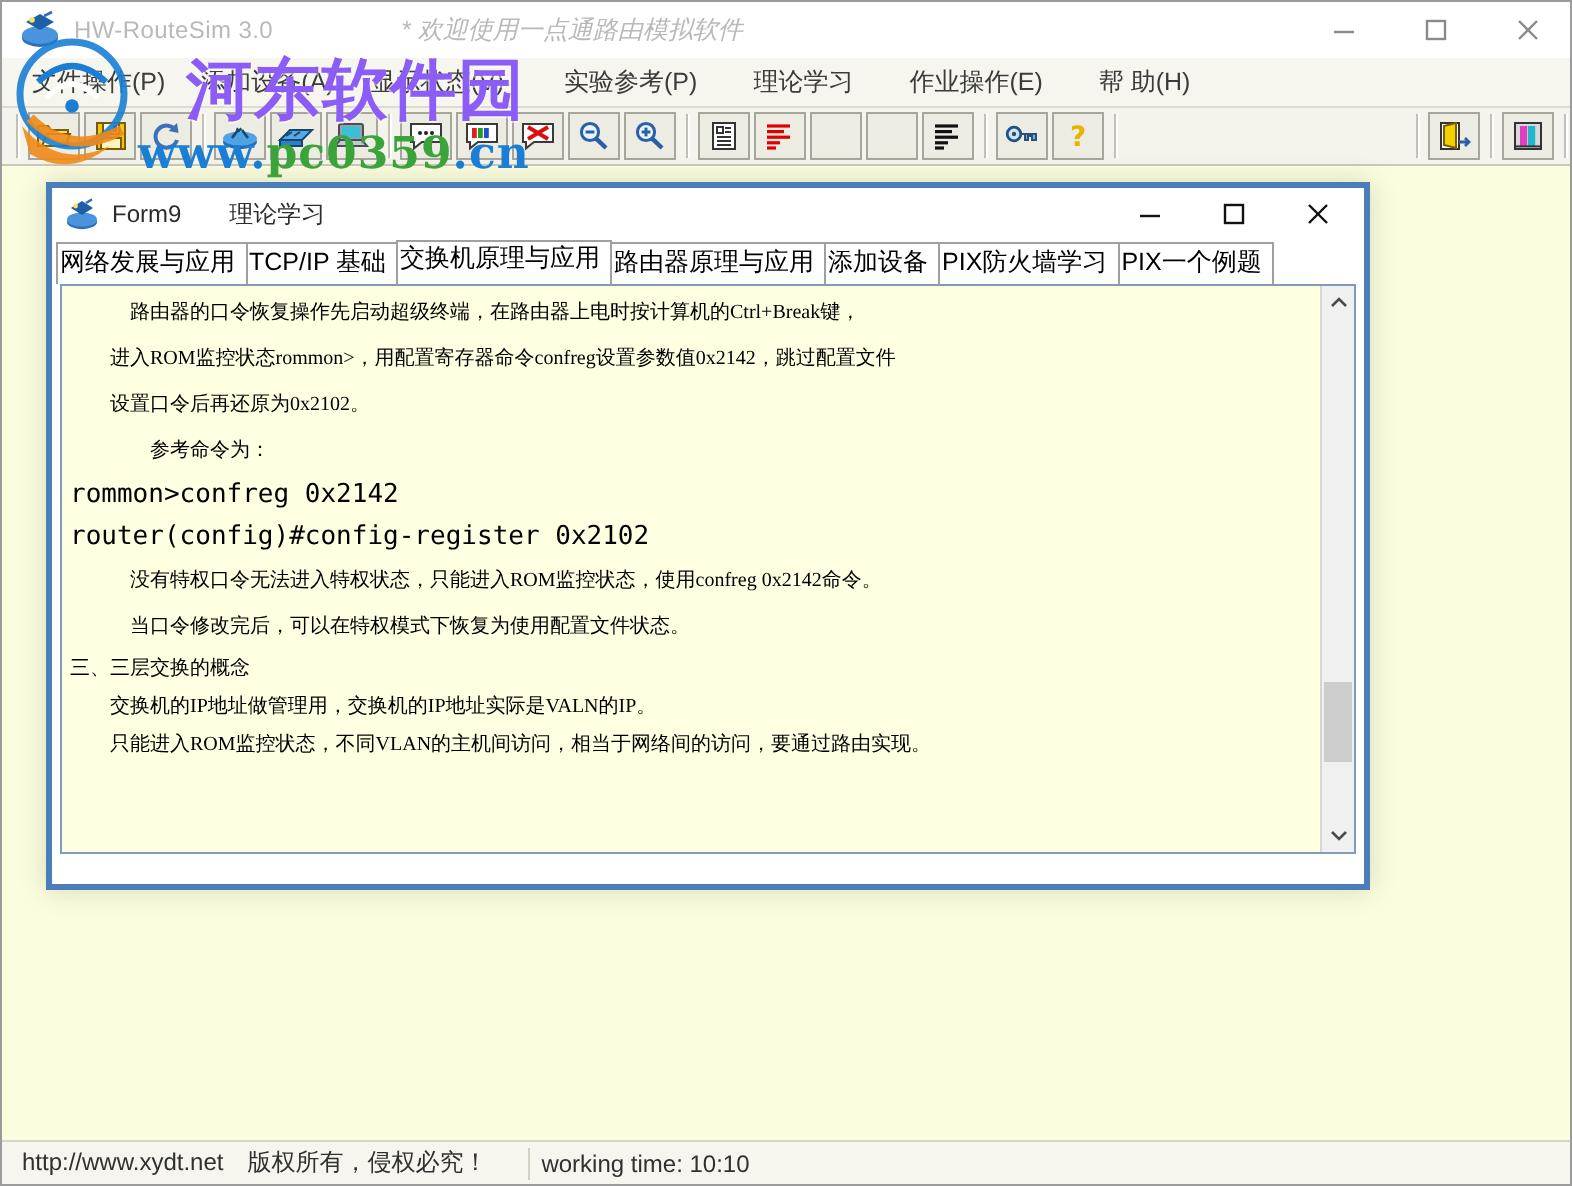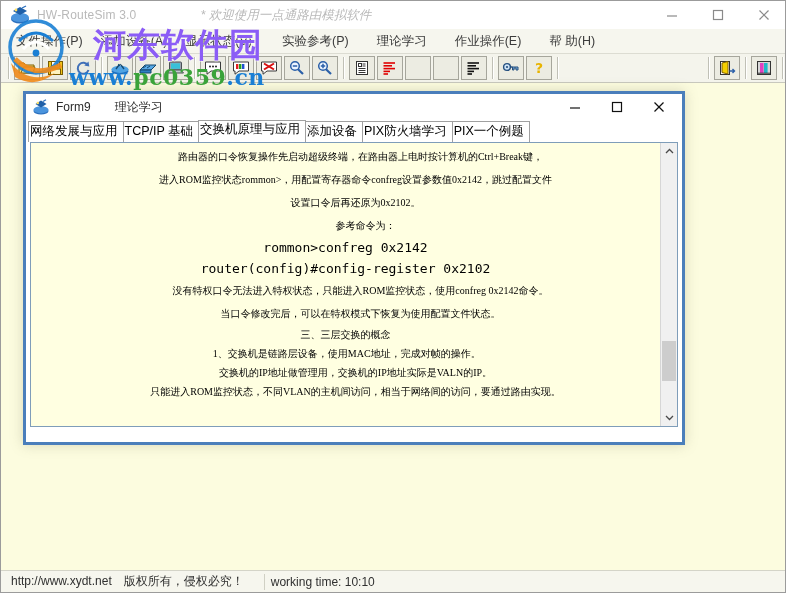--- a/index.html
+++ b/index.html
@@ -98,21 +98,20 @@
   }
 
   
   .mdi {
     position: absolute; left: 22px; top: 8px;
     width: 662px; height: 354px;
     background: #ffffff;
     border: 3px solid #4a7ebb;
     box-sizing: border-box;
     box-shadow: 0 0 12px rgba(120,120,90,.28);
-    text-align: center;
   }
   .mdi-title {
     height: 26px; display: flex; align-items: center;
     background: #ffffff;
     position: relative;
   }
   .mdi-icon { width: 18px; height: 18px; margin-left: 6px; margin-right: 6px; flex:0 0 auto;}
   .mdi-name { font-size: 12px; color: #2c2c2c; }
   .mdi-sub { font-size: 12px; color: #2c2c2c; margin-left: 24px; }
   .mdi-winbtns { position: absolute; right: 2px; top: 0; height: 26px; display: flex; }
@@ -488,37 +487,37 @@
                 <line x1="11.5" y1="1.5" x2="2.5" y2="10.5" stroke="#111" stroke-width="1.2"></line>
               </svg>
           </div>
         </div>
       </div>
 
       <div class="tabstrip">
         <div class="tab">网络发展与应用</div>
         <div class="tab">TCP/IP 基础</div>
         <div class="tab active">交换机原理与应用</div>
+        <div class="tab">路由器原理与应用</div>
         <div class="tab">添加设备</div>
         <div class="tab">PIX防火墙学习</div>
         <div class="tab">PIX一个例题</div>
       </div>
 
       <div class="textpanel-wrap">
         <div class="textpanel">
           <div class="tline">　　　路由器的口令恢复操作先启动超级终端，在路由器上电时按计算机的Ctrl+Break键，</div>
           <div class="tline">　　进入ROM监控状态rommon&gt;，用配置寄存器命令confreg设置参数值0x2142，跳过配置文件</div>
           <div class="tline">　　设置口令后再还原为0x2102。</div>
           <div class="tline">　　　　参考命令为：</div>
           <div class="tline mono">rommon&gt;confreg 0x2142</div>
           <div class="tline mono">router(config)#config-register 0x2102</div>
           <div class="tline">　　　没有特权口令无法进入特权状态，只能进入ROM监控状态，使用confreg 0x2142命令。</div>
           <div class="tline">　　　当口令修改完后，可以在特权模式下恢复为使用配置文件状态。</div>
           <div class="tline tight">三、三层交换的概念</div>
-          <div class="tline tight"> 1、交换机是链路层设备，使用MAC地址，完成对帧的操作。</div>
           <div class="tline tight">　　交换机的IP地址做管理用，交换机的IP地址实际是VALN的IP。</div>
           <div class="tline tight">　　只能进入ROM监控状态，不同VLAN的主机间访问，相当于网络间的访问，要通过路由实现。</div>
         </div>
         <div class="vscroll">
           <div class="vs-btn">
             <svg width="9" height="7" viewBox="0 0 9 7">
                 <path d="M1 5 L4.5 1.5 L8 5" fill="none" stroke="#4a4a4a" stroke-width="1.3"></path>
               </svg>
           </div>
           <div class="vs-thumb"></div>

